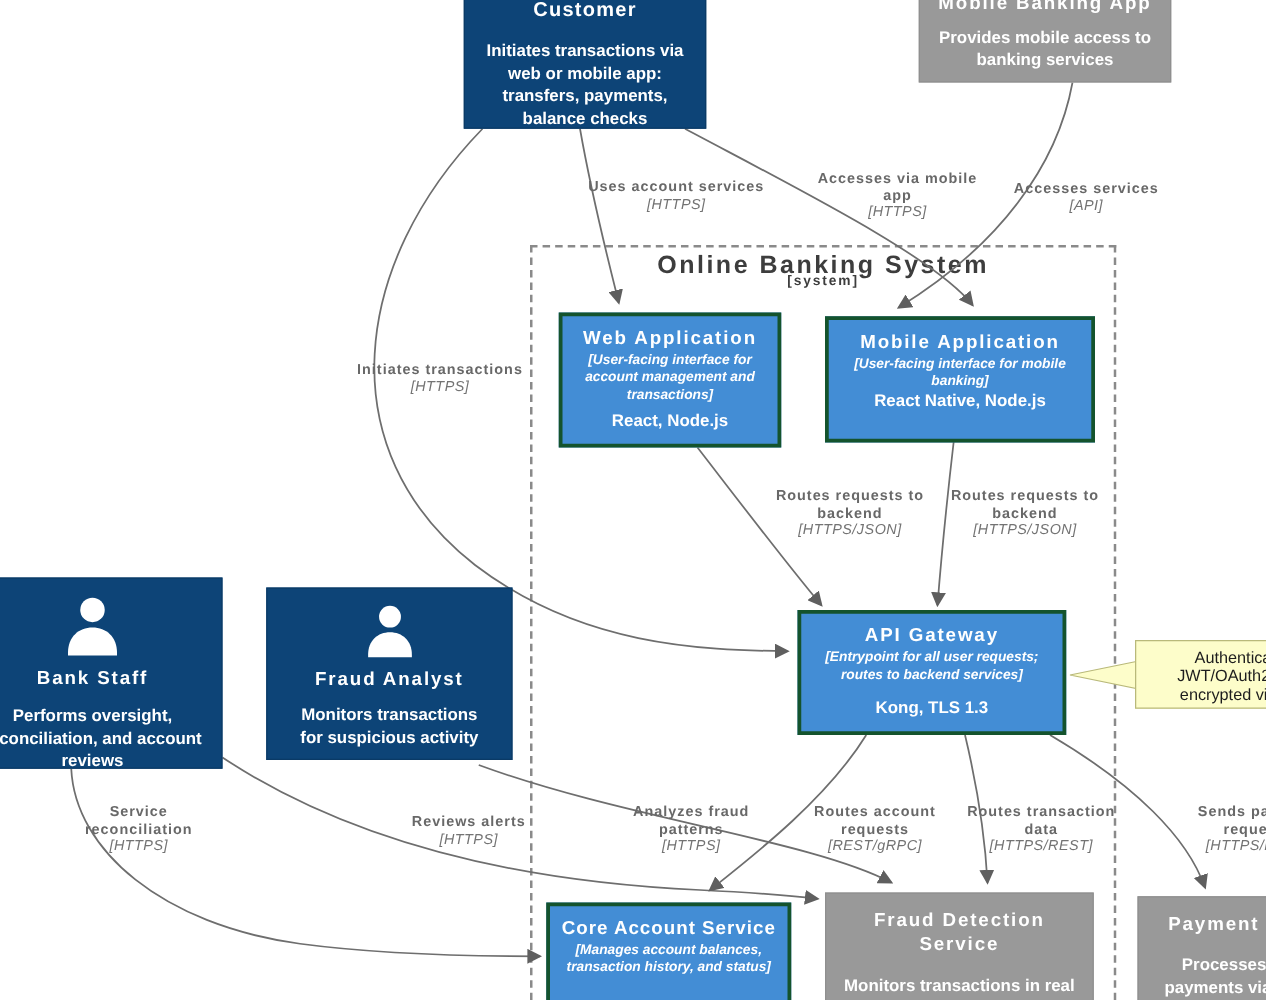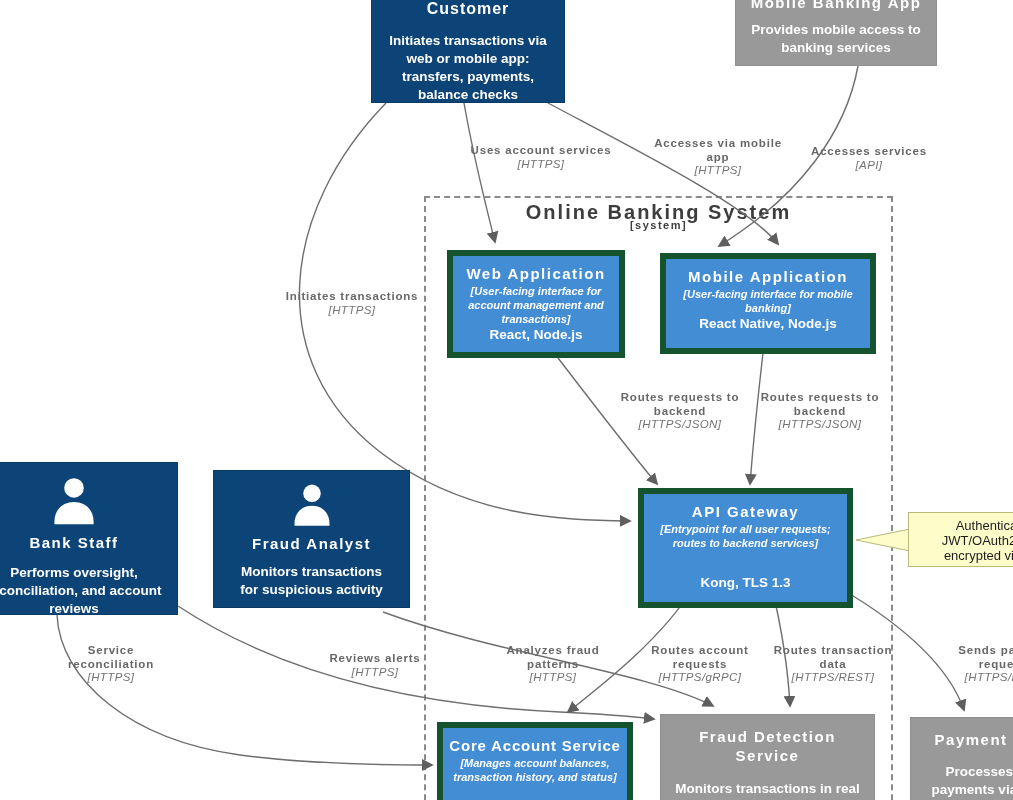--- a/index.html
+++ b/index.html
@@ -22,21 +22,21 @@
   }
   
   svg.edges{position:absolute;left:0;top:0;z-index:2;}
   .edge{stroke:#6e6e6e;stroke-width:1.4;fill:none;}
   
   .node{
     position:absolute;z-index:3;box-sizing:border-box;color:#fff;text-align:center;
     display:flex;flex-direction:column;align-items:center;
   }
   .person{background:#0d4477;border:1px solid #093push;border:1px solid #0a3a66;}
-  .container{background:#438dd5;border:6px solid #14532d;}
+  .container{background:#438dd5;border:3px solid #14532d;}
   .external{background:#999999;border:1px solid #8f8f8f;}
   .node .title{font-size:15px;font-weight:bold;letter-spacing:1.5px;line-height:19px;}
   .node .title.big{font-size:16px;letter-spacing:1px;}
   .node .subtitle{font-size:11px;font-weight:bold;font-style:italic;line-height:14px;margin-top:1px;}
   .node .desc{font-size:13.5px;font-weight:bold;line-height:18px;margin-top:14px;}
   .node .tech{font-size:13.5px;font-weight:bold;line-height:17px;margin-top:auto;margin-bottom:14px;}
   .person-icon{width:58px;height:56px;margin-top:10px;flex:none;}
   
   .elabel{
     position:absolute;z-index:4;text-align:center;color:#686868;
@@ -99,21 +99,21 @@
     <div class="subtitle">[User-facing interface for account management and transactions]</div>
     <div class="tech" style="margin-bottom:10px;">React, Node.js</div>
   </div>
 
   <div class="node container" style="left:660px;top:253px;width:216px;height:101px;padding:8px 6px 0;">
     <div class="title">Mobile Application</div>
     <div class="subtitle">[User-facing interface for mobile banking]</div>
     <div class="tech" style="margin-bottom:28px;">React Native, Node.js</div>
   </div>
 
-  <div class="node container" style="left:638px;top:488px;width:215px;height:120px;padding:8px 4px 0;">
+  <div class="node container" style="left:638px;top:488px;width:215px;height:100px;padding:8px 4px 0;">
     <div class="title">API Gateway</div>
     <div class="subtitle">[Entrypoint for all user requests; routes to backend services]</div>
     <div class="tech" style="margin-bottom:11px;">Kong, TLS 1.3</div>
   </div>
 
   <div class="node person" style="left:-30px;top:462px;width:208px;height:153px;padding:0 8px;">
     <svg class="person-icon" viewBox="0 0 24 24">
       <circle cx="12" cy="6.4" r="4.2" fill="#ffffff"></circle>
       <path d="M3.6 21 C3.6 15.6 7.3 12.4 12 12.4 C16.7 12.4 20.4 15.6 20.4 21 L20.4 22 L3.6 22 Z" fill="#ffffff"></path>
     </svg>
@@ -186,21 +186,21 @@
     <span class="tech">[HTTPS]</span>
   </div>
 
   <div class="elabel" style="left:553px;top:644px;width:110px;">
     <span>Analyzes fraud patterns</span>
     <span class="tech">[HTTPS]</span>
   </div>
 
   <div class="elabel" style="left:700px;top:644px;width:120px;">
     <span>Routes account requests</span>
-    <span class="tech">[HTTPS/gRPC]</span>
+    <span class="tech">[REST/gRPC]</span>
   </div>
 
   <div class="elabel" style="left:833px;top:644px;width:135px;">
     <span>Routes transaction data</span>
     <span class="tech">[HTTPS/REST]</span>
   </div>
 
   <div class="elabel" style="left:1006px;top:644px;width:115px;">
     <span>Sends payment requests</span>
     <span class="tech">[HTTPS/REST]</span>

